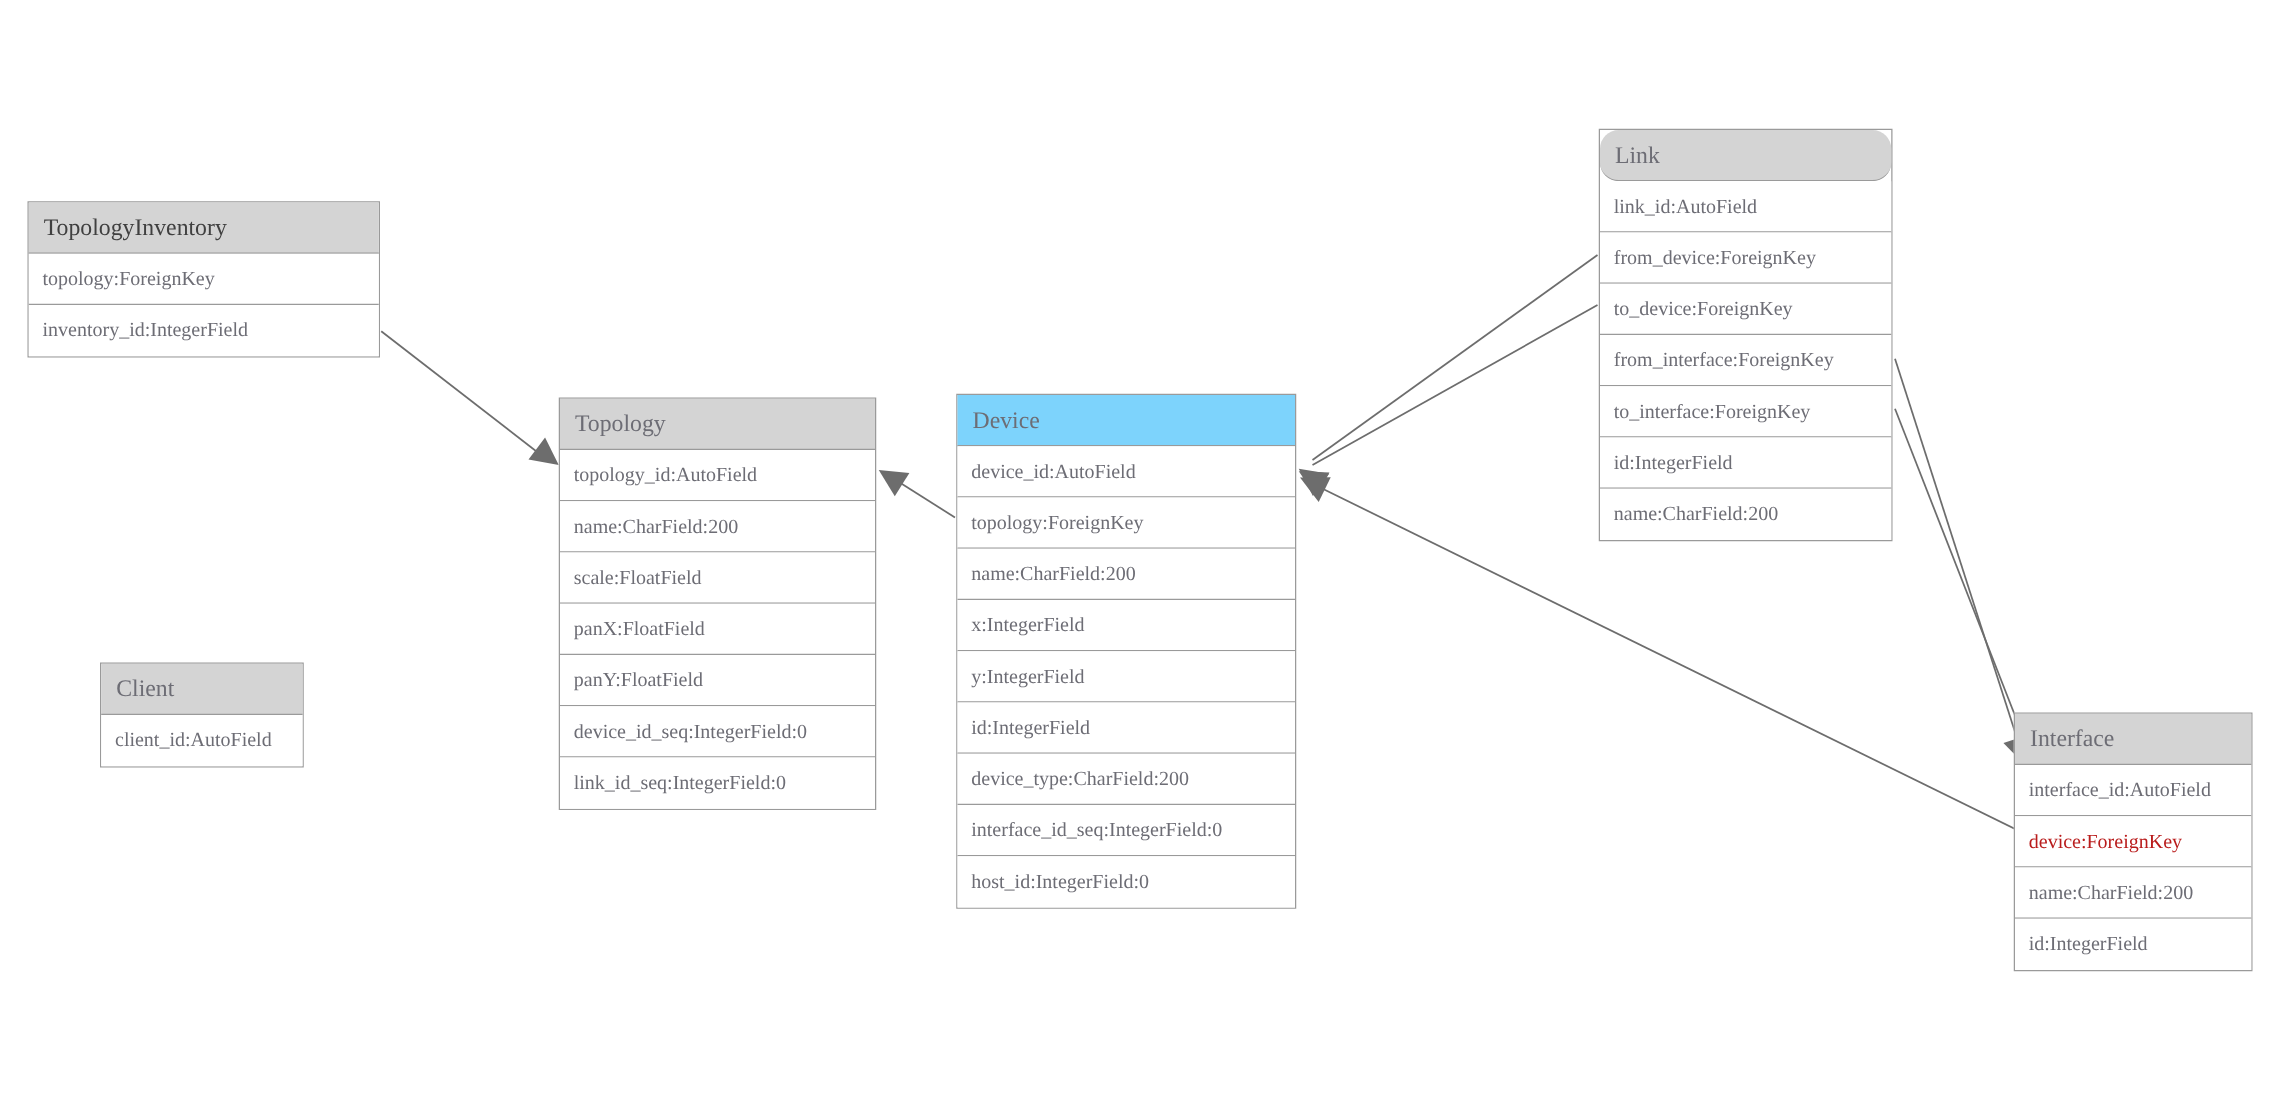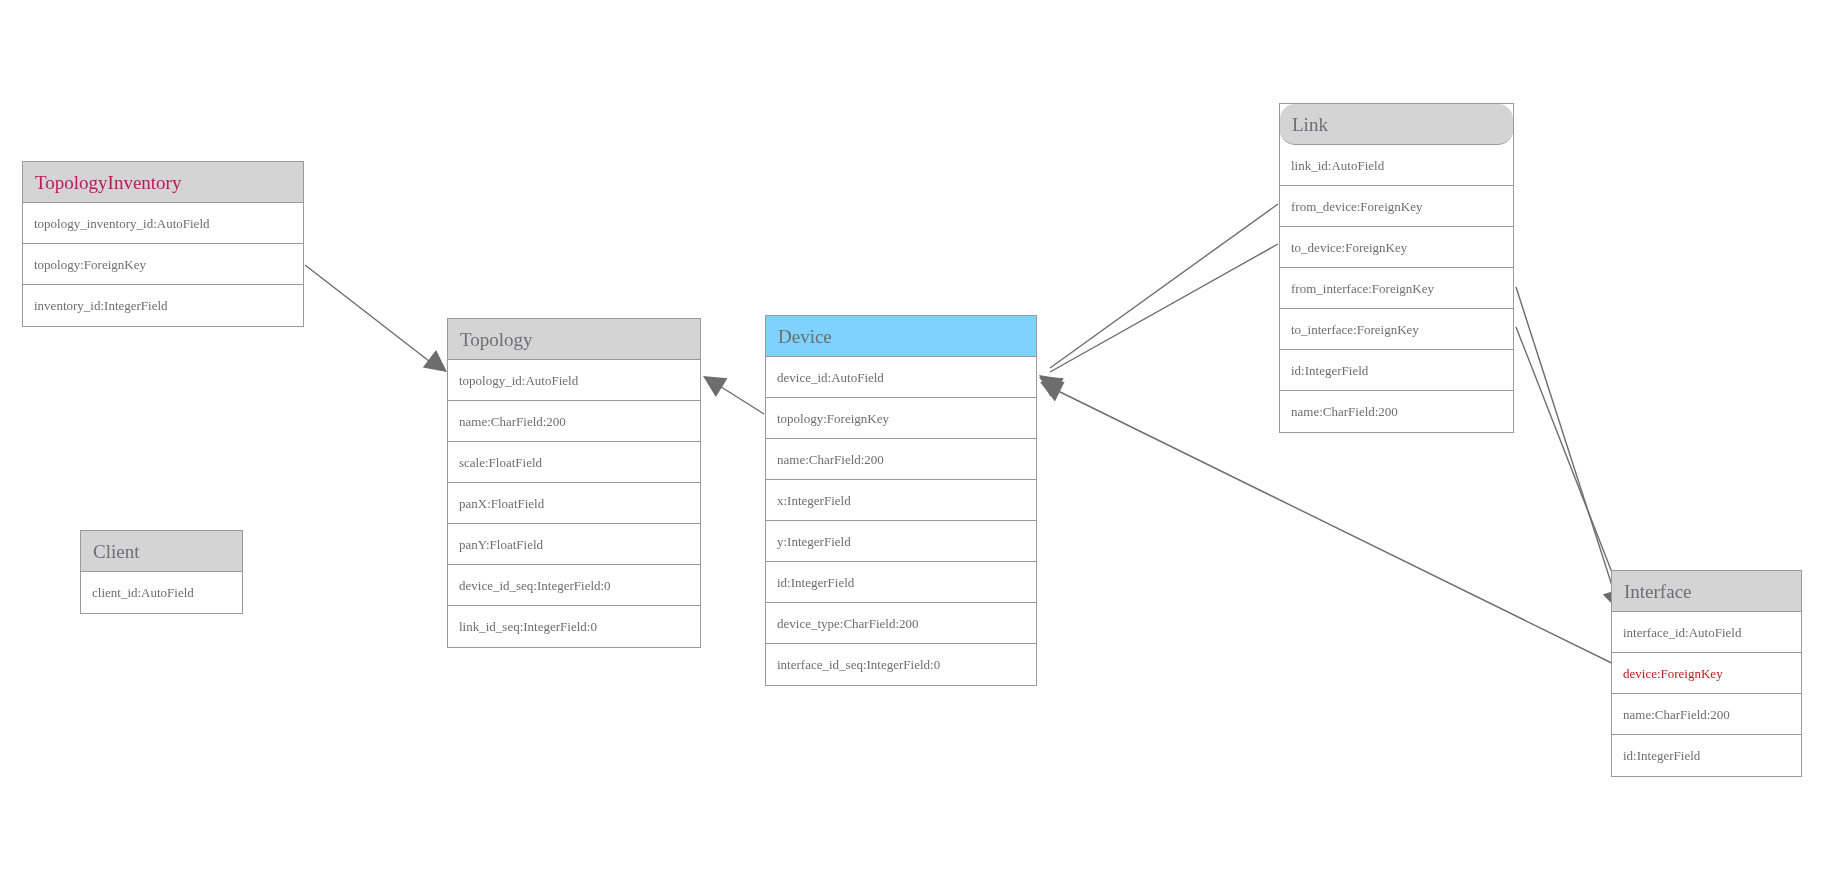--- a/index.html
+++ b/index.html
@@ -45,21 +45,21 @@
   .entity-rows {
     display: block;
   }
   .entity-row {
     box-sizing: border-box;
     height: 41px;
     line-height: 41px;
     border-bottom: 1px solid #9a9a9a;
     background: #ffffff;
     color: #6d6d75;
-    font-size: 13px;
+    font-size: 16px;
     padding: 0 10px 0 11px;
     white-space: nowrap;
     overflow: hidden;
   }
   .entity-row:last-child {
     border-bottom: none;
   }
 </style>
 </head>
 <body>
@@ -92,23 +92,22 @@
         <polygon points="0,0 -22,-11 -22,11" fill="#6d6d6d" transform="translate(1620,612) rotate(72)"></polygon>
       </g>
       <g>
         <path d="M 1516,327 L 1622,598" stroke="#6d6d6d" stroke-width="1.4" fill="none"></path>
         <polygon points="0,0 -22,-11 -22,11" fill="#6d6d6d" transform="translate(1626,611) rotate(69)"></polygon>
       </g>
     </svg>
 
   <div id="entity-layer">
       <div class="entity" style="left: 22px; top: 161px; width: 282px; border-color: rgb(154, 154, 154);">
-        <div class="entity-header" style="background: rgb(212, 212, 212); color: #be185d; border-bottom-color: rgb(154, 154, 154);">TopologyInventory</div>
+        <div class="entity-header" style="background: rgb(212, 212, 212); color: #404040; border-bottom-color: rgb(154, 154, 154);">TopologyInventory</div>
         <div class="entity-rows">
-          <div class="entity-row" style="color: rgb(109, 109, 117); border-bottom-color: rgb(154, 154, 154);">topology_inventory_id:AutoField</div>
           <div class="entity-row" style="color: rgb(109, 109, 117); border-bottom-color: rgb(154, 154, 154);">topology:ForeignKey</div>
           <div class="entity-row" style="color: rgb(109, 109, 117); border-bottom-color: rgb(154, 154, 154);">inventory_id:IntegerField</div>
         </div>
       </div>
       <div class="entity" style="left: 80px; top: 530px; width: 163px; border-color: rgb(154, 154, 154);">
         <div class="entity-header" style="background: rgb(212, 212, 212); color: rgb(109, 109, 117); border-bottom-color: rgb(154, 154, 154);">Client</div>
         <div class="entity-rows">
           <div class="entity-row" style="color: rgb(109, 109, 117); border-bottom-color: rgb(154, 154, 154);">client_id:AutoField</div>
         </div>
       </div>
@@ -128,20 +127,21 @@
         <div class="entity-header" style="background: #7dd3fc; color: rgb(109, 109, 117); border-bottom-color: rgb(154, 154, 154);">Device</div>
         <div class="entity-rows">
           <div class="entity-row" style="color: rgb(109, 109, 117); border-bottom-color: rgb(154, 154, 154);">device_id:AutoField</div>
           <div class="entity-row" style="color: rgb(109, 109, 117); border-bottom-color: rgb(154, 154, 154);">topology:ForeignKey</div>
           <div class="entity-row" style="color: rgb(109, 109, 117); border-bottom-color: rgb(154, 154, 154);">name:CharField:200</div>
           <div class="entity-row" style="color: rgb(109, 109, 117); border-bottom-color: rgb(154, 154, 154);">x:IntegerField</div>
           <div class="entity-row" style="color: rgb(109, 109, 117); border-bottom-color: rgb(154, 154, 154);">y:IntegerField</div>
           <div class="entity-row" style="color: rgb(109, 109, 117); border-bottom-color: rgb(154, 154, 154);">id:IntegerField</div>
           <div class="entity-row" style="color: rgb(109, 109, 117); border-bottom-color: rgb(154, 154, 154);">device_type:CharField:200</div>
           <div class="entity-row" style="color: rgb(109, 109, 117); border-bottom-color: rgb(154, 154, 154);">interface_id_seq:IntegerField:0</div>
+          <div class="entity-row" style="color: rgb(109, 109, 117); border-bottom-color: rgb(154, 154, 154);">host_id:IntegerField:0</div>
         </div>
       </div>
       <div class="entity" style="left: 1279px; top: 103px; width: 235px; border-color: rgb(154, 154, 154);">
         <div class="entity-header" style="background: rgb(212, 212, 212); color: rgb(109, 109, 117); border-bottom-color: rgb(154, 154, 154); border-radius: 15px;">Link</div>
         <div class="entity-rows">
           <div class="entity-row" style="color: rgb(109, 109, 117); border-bottom-color: rgb(154, 154, 154);">link_id:AutoField</div>
           <div class="entity-row" style="color: rgb(109, 109, 117); border-bottom-color: rgb(154, 154, 154);">from_device:ForeignKey</div>
           <div class="entity-row" style="color: rgb(109, 109, 117); border-bottom-color: rgb(154, 154, 154);">to_device:ForeignKey</div>
           <div class="entity-row" style="color: rgb(109, 109, 117); border-bottom-color: rgb(154, 154, 154);">from_interface:ForeignKey</div>
           <div class="entity-row" style="color: rgb(109, 109, 117); border-bottom-color: rgb(154, 154, 154);">to_interface:ForeignKey</div>

